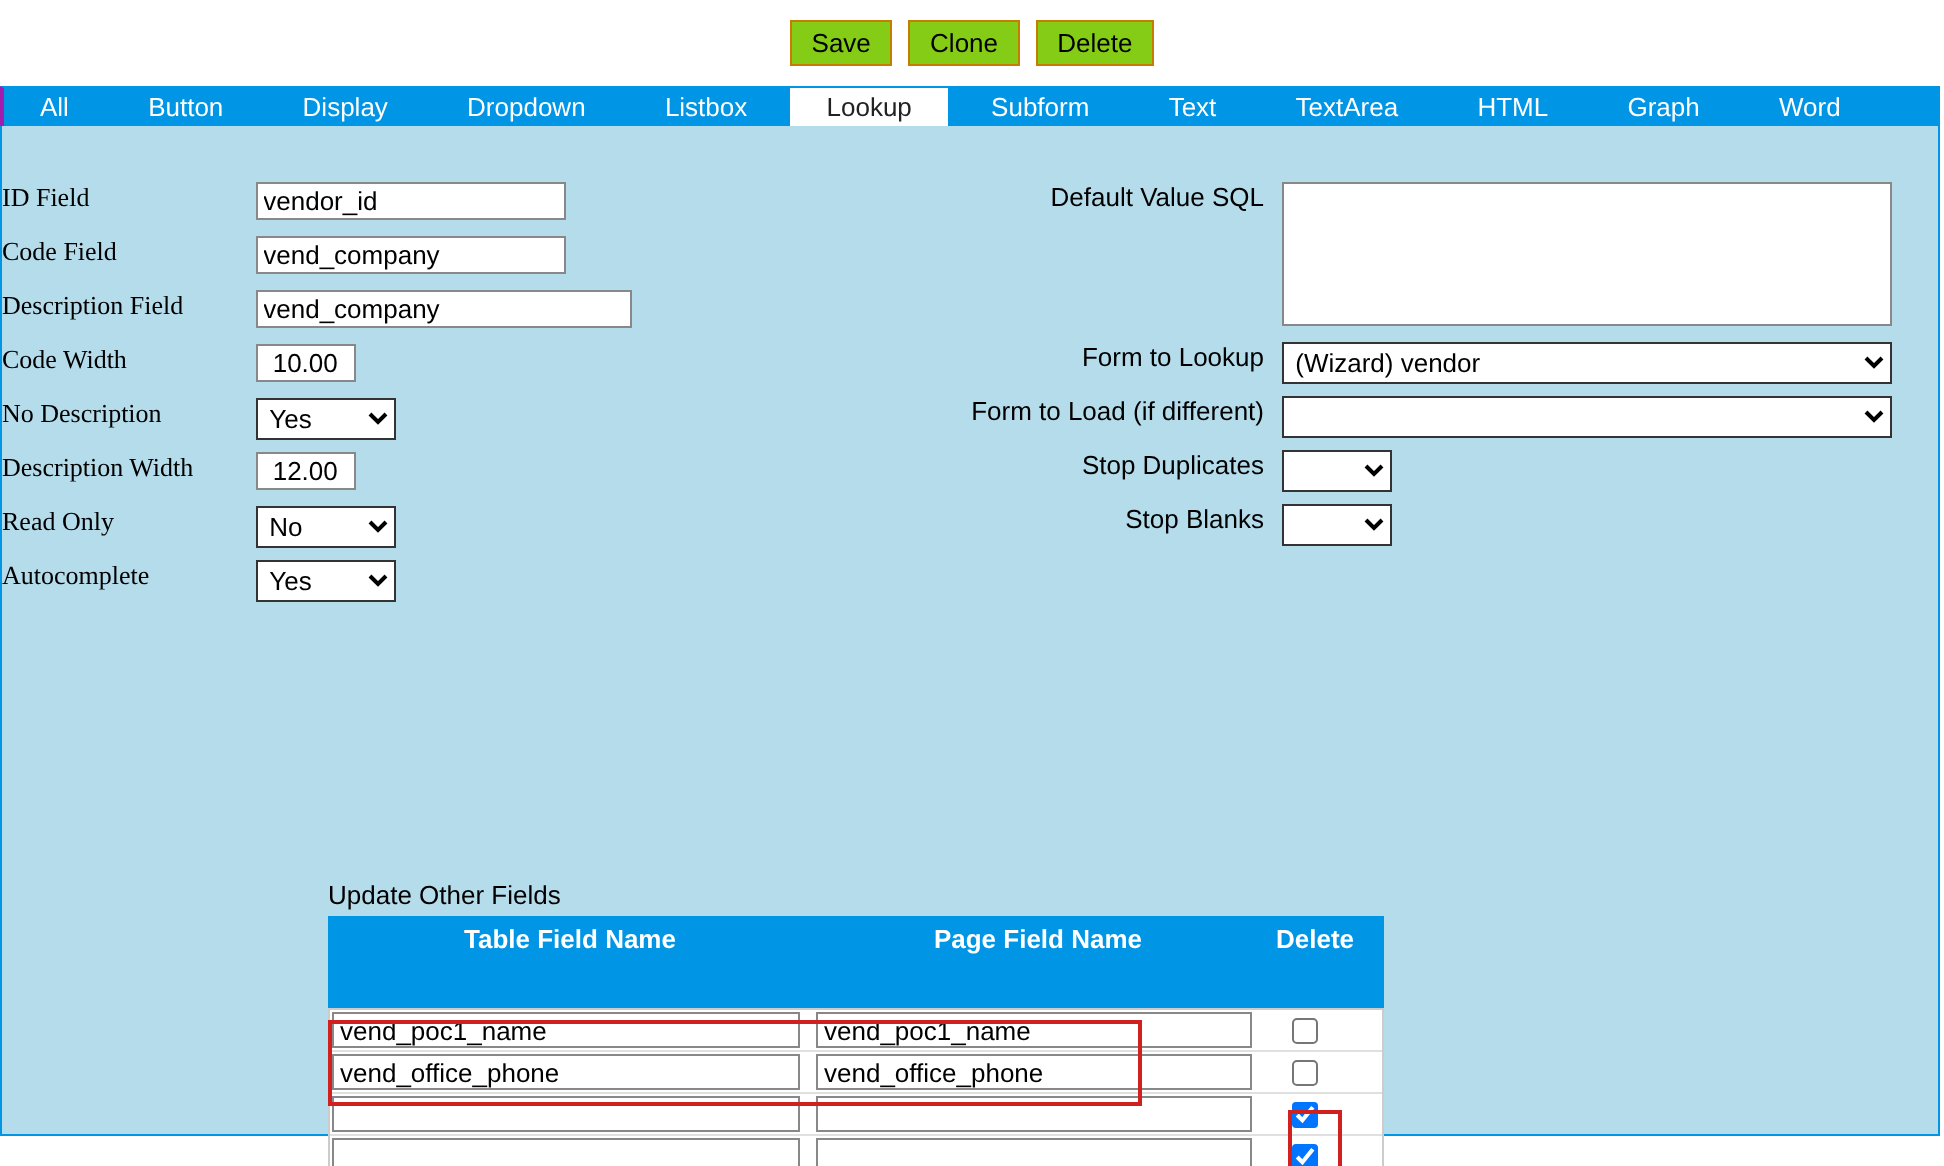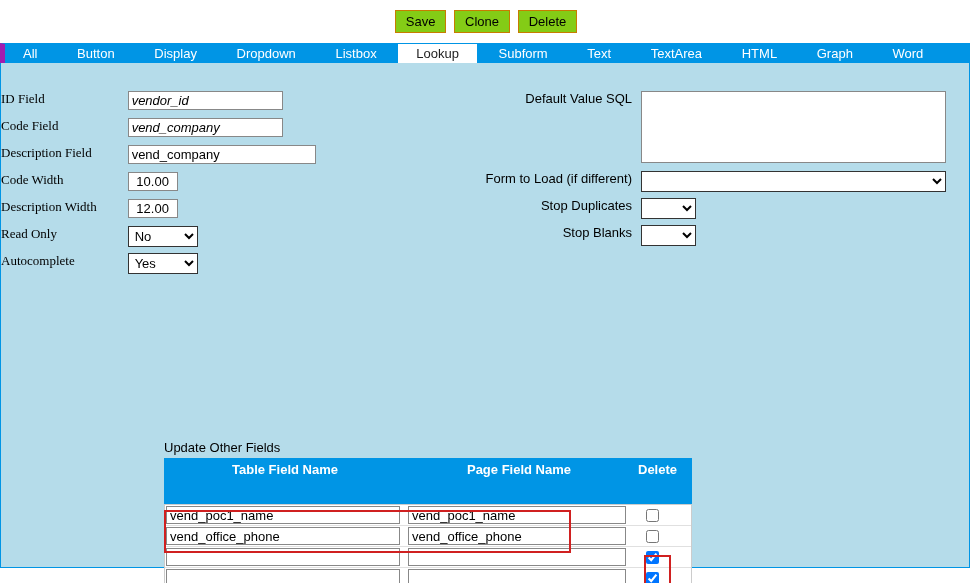--- a/index.html
+++ b/index.html
@@ -14,21 +14,21 @@
     font-size: 13px;
     cursor: pointer;
     margin: 0 2px;
   }
 
   .tab-strip {
     background: #0095e5;
     height: 20px;
     width: 970px;
     border-top: 1px solid #0095e5;
-    border-left: 5px solid #a21caf;
+    border-left: 2px solid #a21caf;
     border-right: 1px solid #0095e5;
   }
   .tab {
     display: inline-block;
     color: #fff;
     padding: 2px 18px;
     font-size: 13px;
     cursor: pointer;
     line-height: 16px;
   }
@@ -52,21 +52,21 @@
   .left-col .label { display: inline-block; width: 123px; text-align: left; padding-right: 5px; vertical-align: top; font-family: Liberation Serif, serif; }
   .right-col .label { display: inline-block; width: 156px; text-align: right; padding-right: 5px; vertical-align: top; }
 
   input.text-input {
     border: 1px solid #888;
     padding: 2px 3px;
     font-size: 13px;
     font-family: inherit;
     height: 19px;
   }
-  .w160 { width: 155px; font-style: italic; }
+  .w160 { width: 155px; }
   .w190 { width: 188px; }
   .num { width: 50px; text-align: center; }
 
   select.sel {
     border: 1px solid #333;
     background: #fff;
     font-size: 13px;
     height: 21px;
     padding: 0 2px;
   }
@@ -180,20 +180,26 @@
       </div>
       <div class="field-row">
         <span class="label">Description Field</span>
         <input class="text-input w190" value="vend_company" style="">
       </div>
       <div class="field-row">
         <span class="label">Code Width</span>
         <input class="text-input num" value="10.00" style="">
       </div>
       <div class="field-row">
+        <span class="label">No Description</span>
+        <select class="sel sel-sm">
+          <option>Yes</option>
+        </select>
+      </div>
+      <div class="field-row">
         <span class="label">Description Width</span>
         <input class="text-input num" value="12.00" style="">
       </div>
       <div class="field-row">
         <span class="label">Read Only</span>
         <select class="sel sel-sm">
           <option>No</option>
         </select>
       </div>
       <div class="field-row">
@@ -201,20 +207,26 @@
         <select class="sel sel-sm">
           <option>Yes</option>
         </select>
       </div>
     </div>
 
     <div class="right-col">
       <div class="field-row" style="height:auto;">
         <span class="label">Default Value SQL</span>
         <textarea class="ta" style="width: 305px; height: 72px;"></textarea>
+      </div>
+      <div class="field-row">
+        <span class="label">Form to Lookup</span>
+        <select class="sel sel-lg">
+          <option>(Wizard) vendor</option>
+        </select>
       </div>
       <div class="field-row">
         <span class="label">Form to Load (if different)</span>
         <select class="sel sel-lg">
           <option></option>
         </select>
       </div>
       <div class="field-row">
         <span class="label">Stop Duplicates</span>
         <select class="sel sel-md">

